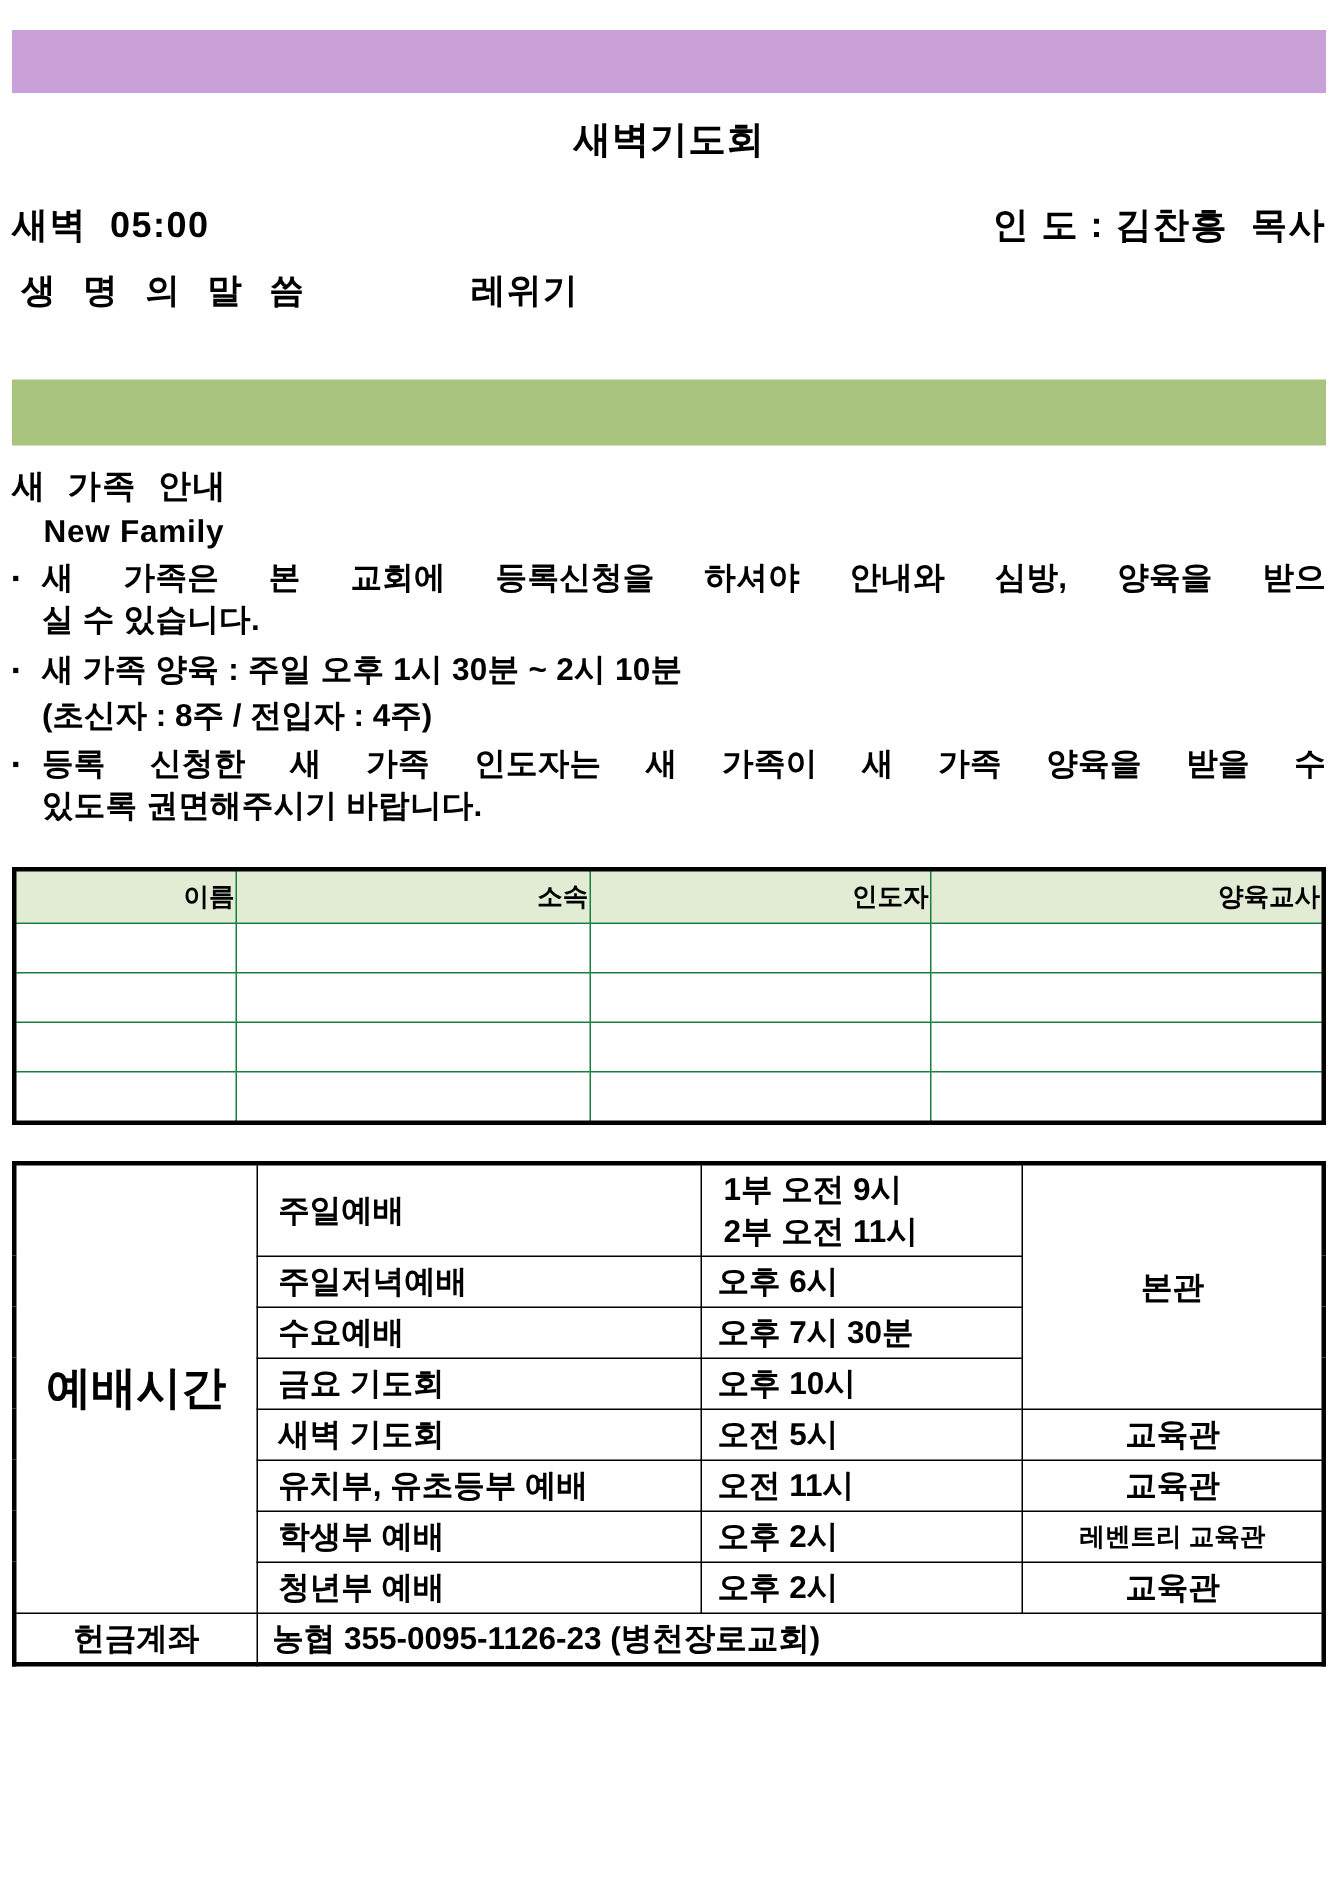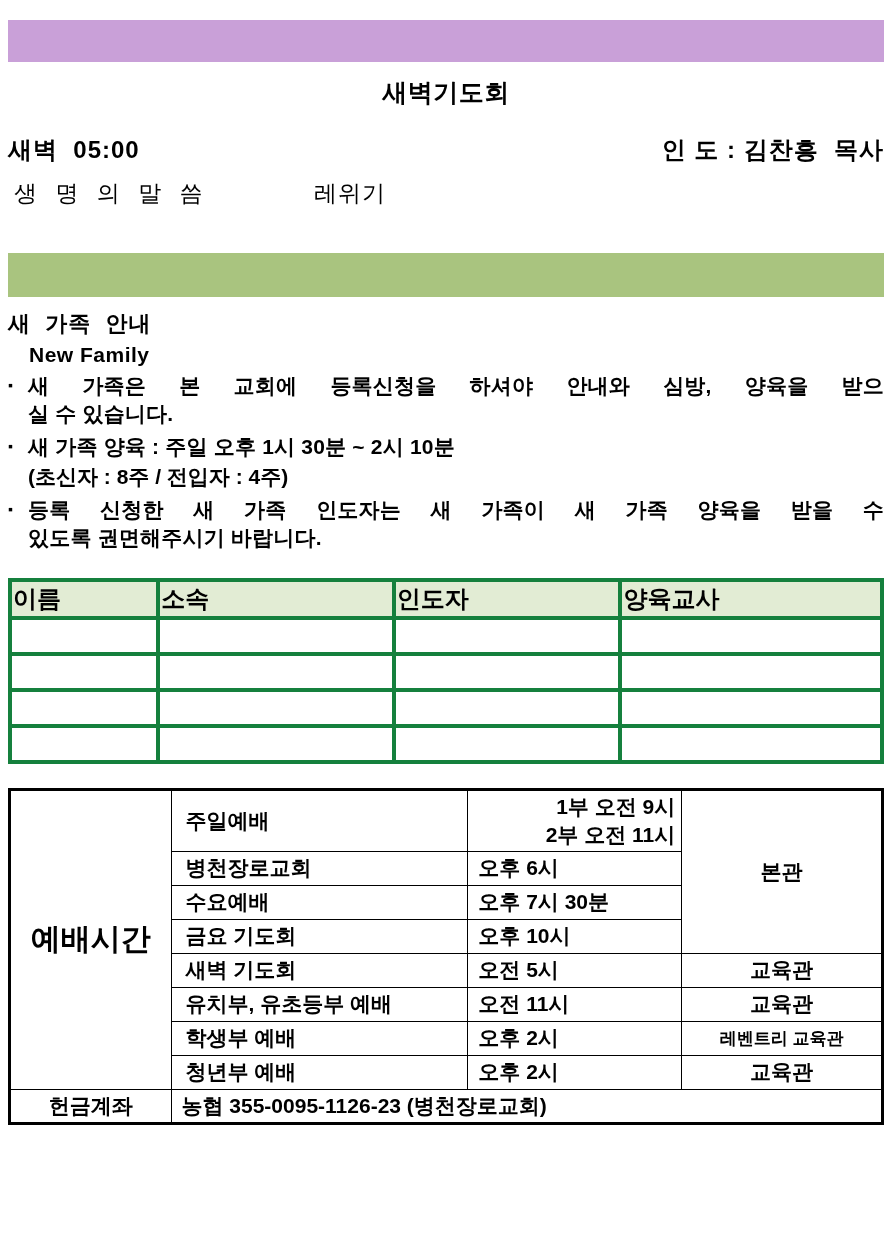--- a/index.html
+++ b/index.html
@@ -46,21 +46,21 @@
     font-weight: bold;
     margin-top: 6px;
     letter-spacing: 1px;
   }
   .dawn-row .left { white-space: pre; }
   .dawn-row .right { white-space: pre; margin-top: 19px; }
 
   .word-row {
     display: flex;
     font-size: 23px;
-    font-weight: normal;
+    font-weight: bold;
     margin-top: 12px;
     letter-spacing: 1px;
     padding-left: 6px;
   }
   .word-row .label { width: 300px; letter-spacing: 6px; }
   .word-row .value { letter-spacing: 1px; }
 
   
   .band-green {
     height: 44px;
@@ -111,25 +111,25 @@
   
   table {
     border-collapse: collapse;
     width: 100%;
   }
   .nf-table {
     margin-top: 26px;
     border: 3px solid #000;
   }
   .nf-table th, .nf-table td {
-    border: 4px solid #15803d;
+    border: 1px solid #15803d;
     height: 30px;
-    font-size: 24px;
-    font-weight: bold;
-    text-align: left;
+    font-size: 17px;
+    font-weight: bold;
+    text-align: right;
   }
   .nf-table thead th {
     background: #e2ecd4;
     height: 32px;
   }
   .nf-table col.c1 { width: 17%; }
   .nf-table col.c2 { width: 27%; }
   .nf-table col.c3 { width: 26%; }
   .nf-table col.c4 { width: 30%; }
 
@@ -149,21 +149,21 @@
   .sch-table td.name { text-align: left; padding-left: 14px; }
   .sch-table td.time { text-align: left; padding-left: 10px; }
   .sch-table .rowh { height: 34px; }
   .sch-table .rowh-tall { height: 62px; }
   .sch-table td.vlabel { font-size: 30px; }
   .sch-table td.small { font-size: 17px; }
   .sch-table col.s1 { width: 18.5%; }
   .sch-table col.s2 { width: 34%; }
   .sch-table col.s3 { width: 24.5%; }
   .sch-table col.s4 { width: 23%; }
-  .two-line span { display: block; text-align: right; padding-left: 4px; }
+  .two-line span { display: block; text-align: left; padding-left: 4px; }
   .acct-label { border-top: 1px dotted #000 !important; }
   td.acct-value { text-align: left; padding-left: 10px; margin-left: 31px; }
 </style>
 </head>
 <body>
 
 <div class="page">
 
   <div class="band-purple"></div>
 
@@ -266,21 +266,21 @@
       <tr class="rowh-tall">
         <td class="vlabel" rowspan="8">예배시간</td>
         <td class="name">주일예배</td>
         <td class="time two-line">
           <span>1부  오전 9시</span>
           <span>2부  오전 11시</span>
         </td>
         <td rowspan="4">본관</td>
       </tr>
       <tr class="rowh">
-        <td class="name">병천장로교회</td>
+        <td class="name">주일저녁예배</td>
         <td class="time">오후  6시</td>
       </tr>
       <tr class="rowh">
         <td class="name">수요예배</td>
         <td class="time">오후  7시  30분</td>
       </tr>
       <tr class="rowh">
         <td class="name">금요  기도회</td>
         <td class="time">오후  10시</td>
       </tr>

